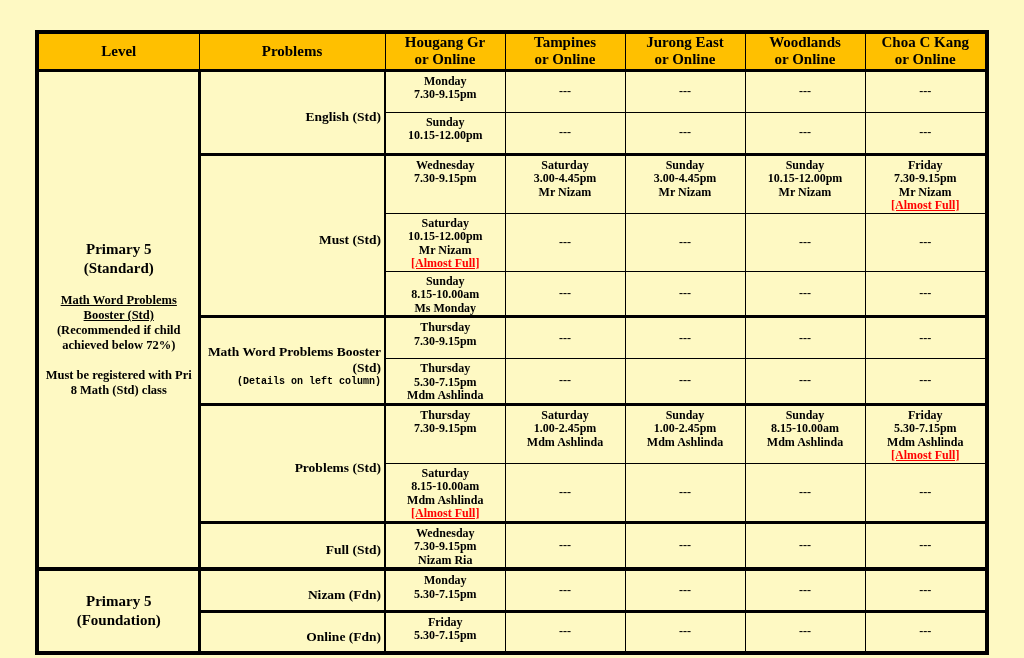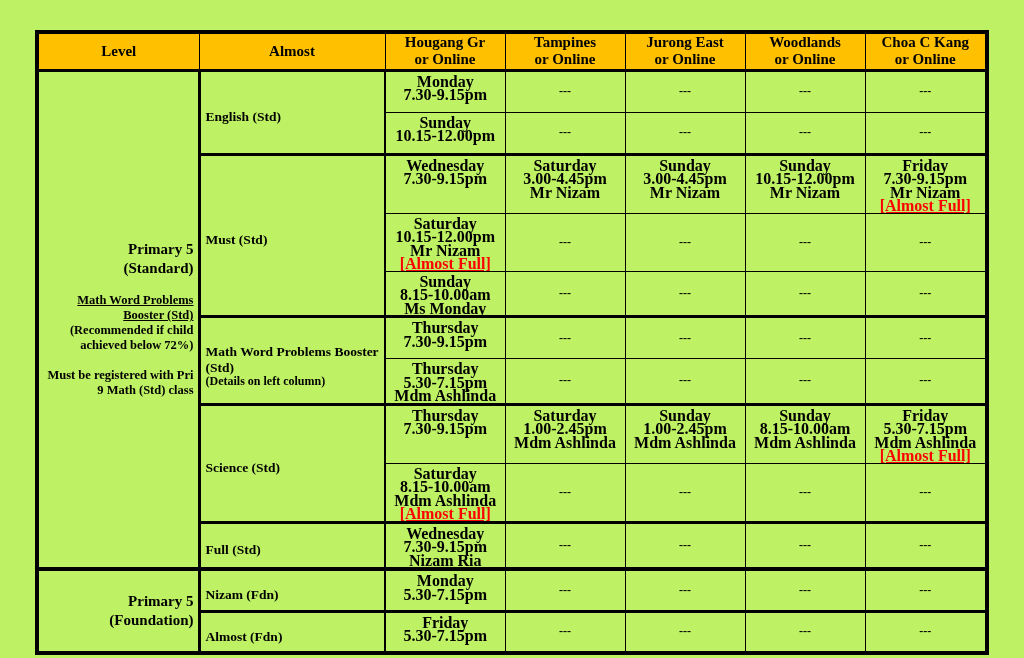--- a/index.html
+++ b/index.html
@@ -2,21 +2,21 @@
 <html style="--header-bg: #FFC000; --status-red: #FF0000; --border-color: #000000;"><head>
 <meta charset="utf-8">
 <style>
   * { box-sizing: border-box; }
   html, body { margin: 0; padding: 0; background: #ffffff; }
   body {
     width: 1024px; height: 658px;
     font-family: "Liberation Serif", serif;
     color: #000;
   }
-  .page { position: relative; width: 1024px; height: 658px; background: #bef264; overflow: hidden; }
+  .page { position: relative; width: 1024px; height: 658px; background: #fef9c3; overflow: hidden; }
 
   table.schedule {
     position: absolute; left: 35px; top: 30px;
     width: 950px;
     border-collapse: collapse;
     table-layout: fixed;
     border: 4px solid var(--border-color, #000);
     font-weight: bold;
   }
   th, td {
@@ -46,43 +46,43 @@
   .bb3 { border-bottom: 3px solid var(--border-color, #000) !important; }
   .bb4 { border-bottom: 4px solid var(--border-color, #000) !important; }
 
   
   td.level-cell {
     border-right: 3px solid var(--border-color, #000);
     vertical-align: middle;
     padding: 4px 4px 4px 5px;
     font-size: 12.5px;
     line-height: 15px;
-    text-align: right;
+    text-align: center;
   }
   .level-title { font-size: 15px; line-height: 19px; }
   .level-spacer { height: 15px; }
   .level-note { font-size: 12.5px; line-height: 15px; }
   .level-note.underline { text-decoration: underline; }
 
   
   td.subject-cell {
     border-right: 2px solid var(--border-color, #000);
     vertical-align: middle;
-    text-align: left;
+    text-align: right;
     padding: 12px 3px 2px 5px;
   }
   .subject-name { font-size: 13.5px; line-height: 16px; }
-  .subject-note { font-size: 12px; line-height: 11px; }
+  .subject-note { font-size: 10px; line-height: 11px; font-family: Liberation Mono, monospace; }
 
   
   td.sched-cell {
     text-align: center;
     vertical-align: top;
     padding-top: 3px;
-    font-size: 16px;
+    font-size: 12px;
     line-height: 13.5px;
   }
   .sched-line { }
   .sched-status { color: var(--status-red, #FF0000); text-decoration: underline; }
   td.dash-cell {
     text-align: center;
     vertical-align: middle;
     font-size: 12px;
   }
 </style>
@@ -96,37 +96,37 @@
         <col style="width:186px">
         <col style="width:120px">
       <col style="width:120px">
         <col style="width:120px">
         <col style="width:120px">
         <col style="width:122px">
     </colgroup>
     <thead>
         <tr>
           <th>Level</th>
-          <th>Almost</th>
+          <th>Problems</th>
           <th>Hougang Gr<br>or Online</th>
           <th>Tampines<br>or Online</th>
           <th>Jurong East<br>or Online</th>
           <th>Woodlands<br>or Online</th>
           <th>Choa C Kang<br>or Online</th>
         </tr>
       </thead>
     <tbody>
         <tr class="row-normal">
           <td class="level-cell bb4" rowspan="10">
             <div class="level-title">Primary 5<br>(Standard)</div>
             <div class="level-spacer"></div>
             <div class="level-note underline">Math Word Problems Booster (Std)</div>
             <div class="level-note">(Recommended if child achieved below 72%)</div>
             <div class="level-spacer"></div>
-            <div class="level-note">Must be registered with Pri 9 Math (Std) class</div>
+            <div class="level-note">Must be registered with Pri 8 Math (Std) class</div>
           </td>
           <td class="subject-cell bb3" rowspan="2">
             <div class="subject-name">English (Std)</div>
           </td>
           <td class="sched-cell">
             <div class="sched-line">Monday</div>
             <div class="sched-line">7.30-9.15pm</div>
           </td>
           <td class="dash-cell">---</td>
           <td class="dash-cell">---</td>
@@ -216,21 +216,21 @@
             <div class="sched-line">5.30-7.15pm</div>
             <div class="sched-line">Mdm Ashlinda</div>
           </td>
           <td class="dash-cell">---</td>
           <td class="dash-cell">---</td>
           <td class="dash-cell">---</td>
           <td class="dash-cell">---</td>
         </tr>
         <tr class="row-tall">
           <td class="subject-cell bb3" rowspan="2">
-            <div class="subject-name">Science (Std)</div>
+            <div class="subject-name">Problems (Std)</div>
           </td>
           <td class="sched-cell">
             <div class="sched-line">Thursday</div>
             <div class="sched-line">7.30-9.15pm</div>
           </td>
           <td class="sched-cell">
             <div class="sched-line">Saturday</div>
             <div class="sched-line">1.00-2.45pm</div>
             <div class="sched-line">Mdm Ashlinda</div>
           </td>
@@ -288,21 +288,21 @@
             <div class="sched-line">Monday</div>
             <div class="sched-line">5.30-7.15pm</div>
           </td>
           <td class="dash-cell">---</td>
           <td class="dash-cell">---</td>
           <td class="dash-cell">---</td>
           <td class="dash-cell">---</td>
         </tr>
         <tr class="row-normal section-end">
           <td class="subject-cell" rowspan="1">
-            <div class="subject-name">Almost (Fdn)</div>
+            <div class="subject-name">Online (Fdn)</div>
           </td>
           <td class="sched-cell">
             <div class="sched-line">Friday</div>
             <div class="sched-line">5.30-7.15pm</div>
           </td>
           <td class="dash-cell">---</td>
           <td class="dash-cell">---</td>
           <td class="dash-cell">---</td>
           <td class="dash-cell">---</td>
         </tr>

